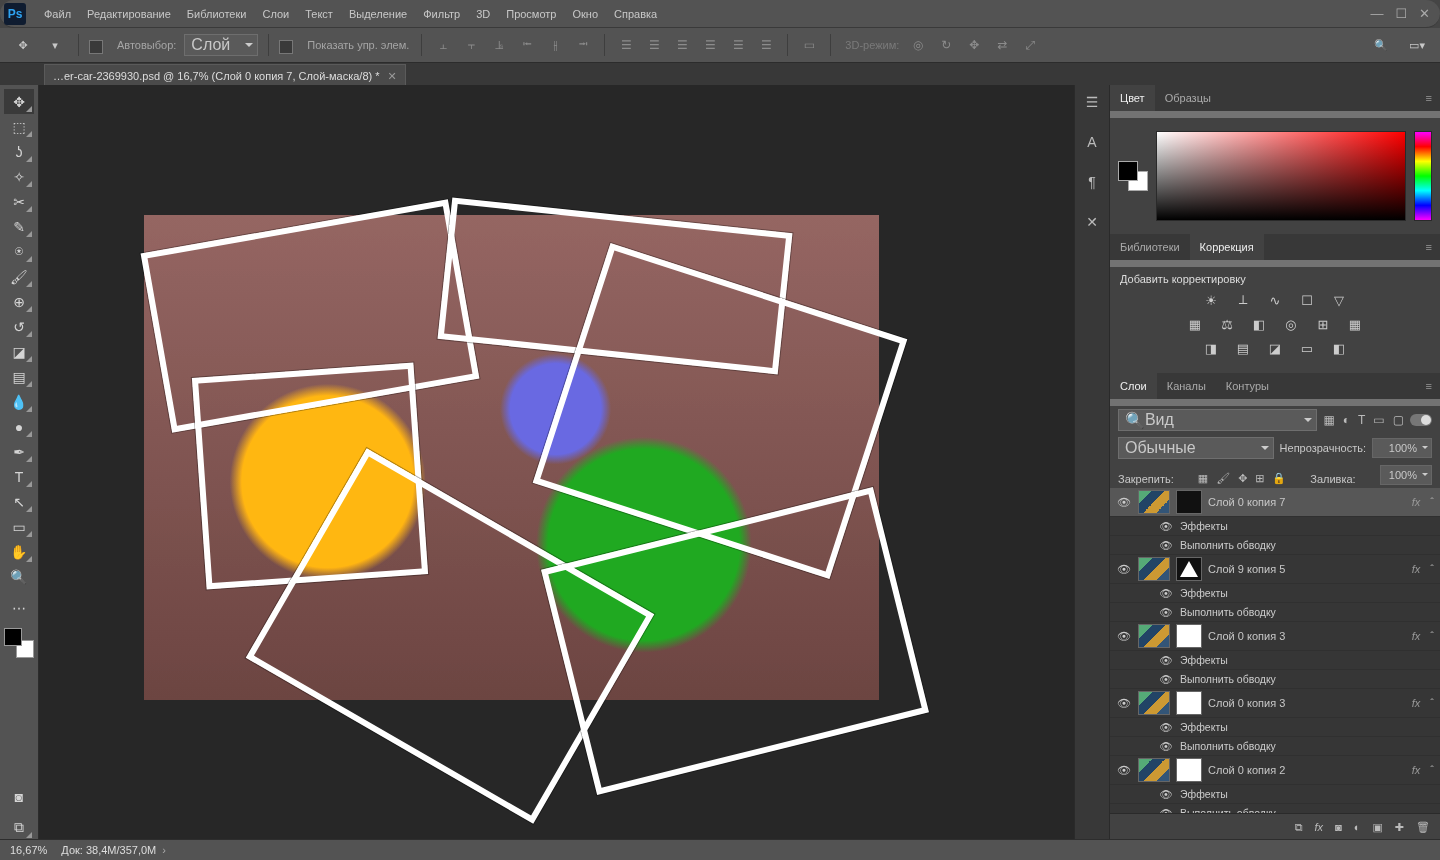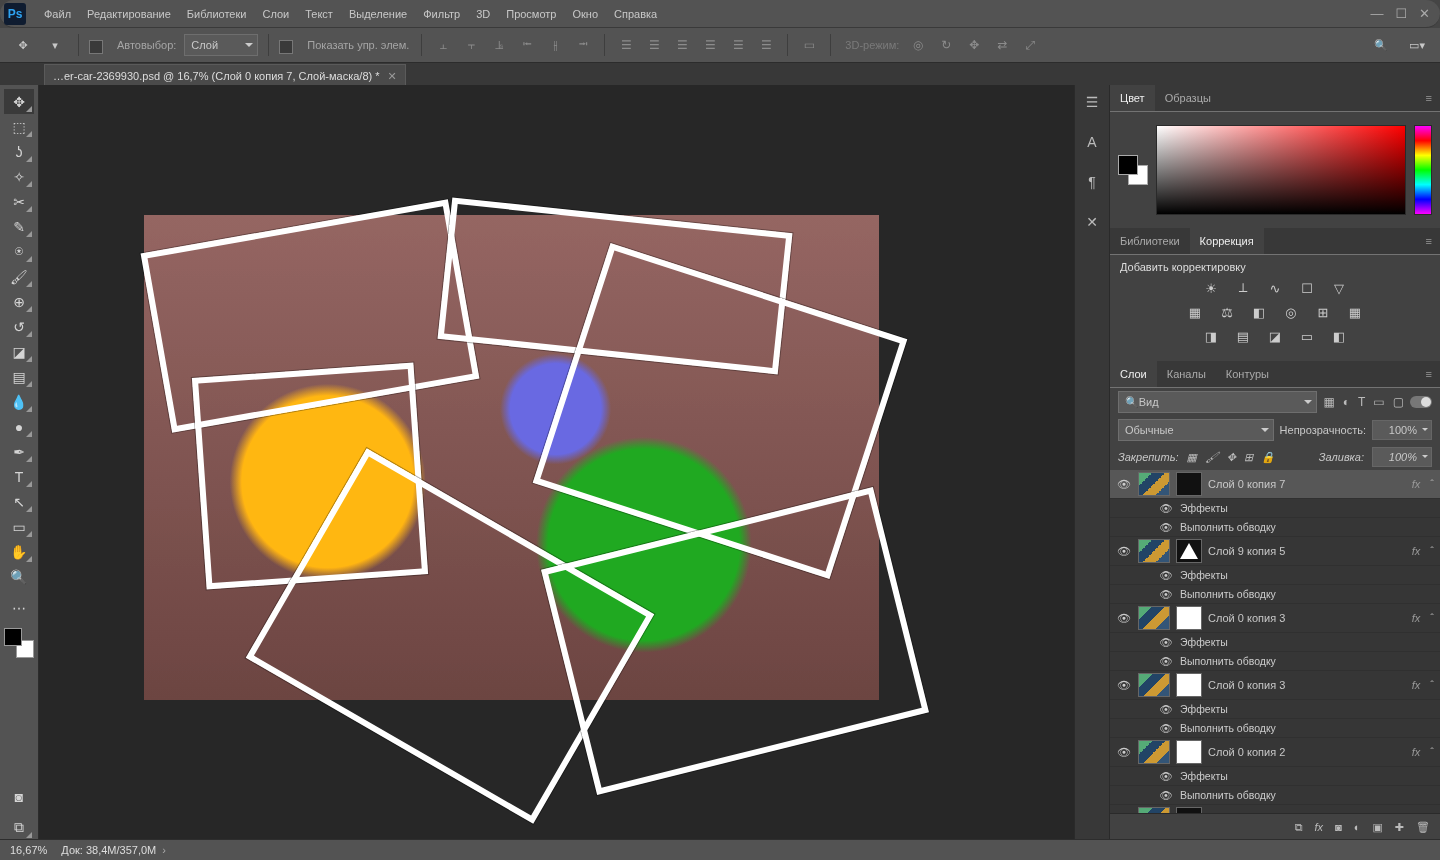--- a/index.html
+++ b/index.html
@@ -14,21 +14,21 @@
   .ps-logo{width:22px;height:22px;background:#0f1c30;border-radius:3px;color:#2ea3f2;display:flex;align-items:center;justify-content:center;font-weight:bold;font-size:12px;margin-right:10px;}
   .menubar .mi{padding:16px 8px;height:27px;display:flex;align-items:center;cursor:default;}
   .win-controls{margin-left:auto;display:flex;gap:12px;padding-right:6px;color:#aaa;font-size:13px;}
   .win-controls span{cursor:default}
 
   
   .optbar{height:34px;background:var(--bg);display:flex;align-items:center;padding:0 10px;border-bottom:1px solid var(--border);gap:6px;}
   .ico-btn{width:26px;height:24px;display:flex;align-items:center;justify-content:center;color:var(--txt);}
   .chk{width:12px;height:12px;border:1px solid #777;background:#3a3a3a;display:inline-block;margin-right:4px;position:relative;top:2px;}
   .ob-label{margin:0 2px 0 4px;color:var(--txt-dim);}
-  .sel-box{height:20px;min-width:52px;border:1px solid #6e6e6e;background:#5a5a5a;display:flex;align-items:center;padding:0 14px 0 6px;position:relative;font-size:11px;}
+  .sel-box{height:20px;min-width:52px;border:1px solid #6e6e6e;background:#5a5a5a;display:flex;align-items:center;padding:0 14px 0 6px;position:relative;font-size:16px;}
   .sel-box:after{content:"";position:absolute;right:4px;top:8px;border:4px solid transparent;border-top-color:#ccc;}
   .vsep{width:1px;height:22px;background:#3e3e3e;margin:0 4px;}
   .align-ico{width:22px;height:22px;display:flex;align-items:center;justify-content:center;color:#8c8c8c;font-size:12px;}
   .ob-right{margin-left:auto;display:flex;gap:10px;align-items:center;}
 
   
   .tabbar{height:24px;background:var(--bg-darker);display:flex;align-items:end;padding-left:44px;border-bottom:1px solid #232323;}
   .doc-tab{height:22px;background:#4a4a4a;padding:0 8px;display:flex;align-items:center;font-size:11px;color:#ddd;border:1px solid #5a5a5a;border-bottom:none;}
   .tab-x{margin-left:8px;color:#999;}
 
@@ -51,21 +51,21 @@
      radial-gradient(circle at 56% 40%, #6b6bd9 0 9%, transparent 11%),
      linear-gradient(#936865,#6e4a47);
      filter:contrast(1.1);}
   .frame{position:absolute;border:6px solid #fff;box-shadow:0 0 0 1px rgba(0,0,0,.3);}
 
   
   .dock-strip{width:34px;background:var(--bg-darker);border-left:1px solid #2a2a2a;padding-top:6px;display:flex;flex-direction:column;align-items:center;gap:18px;}
   .ds-ico{width:22px;height:22px;color:#bbb;display:flex;align-items:center;justify-content:center;font-size:14px;}
   .panels{width:330px;background:var(--bg-panel);border-left:1px solid #2a2a2a;display:flex;flex-direction:column;}
 
-  .panel-tabs{height:26px;background:var(--bg-darker);display:flex;align-items:center;border-bottom:1px solid #737373;}
+  .panel-tabs{height:26px;background:var(--bg-darker);display:flex;align-items:center;border-bottom:7px solid #737373;}
   .ptab{padding:0 10px;height:26px;display:flex;align-items:center;color:#aaa;}
   .ptab.act{background:var(--bg-panel);color:#eee;}
   .pmenu{margin-left:auto;padding:0 8px;color:#999;}
 
   .color-body{height:100px;background:var(--bg-panel);display:flex;align-items:center;padding:8px;gap:8px;}
   .cb-swatch{position:relative;width:30px;height:30px;}
   .cb-fg{position:absolute;width:18px;height:18px;background:#000;border:1px solid #aaa;top:0;left:0;z-index:2;}
   .cb-bg{position:absolute;width:18px;height:18px;background:#fff;border:1px solid #aaa;bottom:0;right:0;}
   .grad{flex:1;height:88px;background:linear-gradient(to bottom, rgba(0,0,0,0),#000), linear-gradient(to right,#fff,#f00);border:1px solid #2a2a2a;}
   .hue{width:16px;height:88px;background:linear-gradient(to bottom,#f0f,#f00,#ff0,#0f0,#0ff,#00f,#f0f);border:1px solid #2a2a2a;}
@@ -74,21 +74,21 @@
   .adj-title{font-size:11px;margin-bottom:6px;color:#ddd;}
   .adj-row{display:flex;justify-content:center;gap:12px;margin:6px 0;}
   .adj-ico{width:20px;height:18px;color:#ccc;display:flex;align-items:center;justify-content:center;font-size:13px;}
 
   .layer-controls{background:var(--bg-panel);}
   .lc-row{display:flex;align-items:center;padding:3px 8px;gap:6px;}
   .lc-search{flex:1;min-width:0;}
   .lc-icons{display:flex;gap:8px;margin-left:auto;color:#bbb;font-size:12px;}
   .num-box{width:44px;height:18px;border:1px solid #666;background:#5a5a5a;display:flex;align-items:center;justify-content:flex-end;padding-right:14px;position:relative;}
   .num-box:after{content:"";position:absolute;right:3px;top:7px;border:3px solid transparent;border-top-color:#ccc;}
-  .lock-row{display:flex;align-items:center;padding:3px 8px;gap:8px;font-style:italic;}
+  .lock-row{display:flex;align-items:flex-end;padding:3px 8px;gap:24px;}
   .lock-icons{display:flex;gap:8px;color:#bbb;}
   .toggle-pill{width:22px;height:12px;background:#777;border-radius:6px;margin-left:auto;position:relative;}
   .toggle-pill:after{content:"";position:absolute;right:1px;top:1px;width:10px;height:10px;background:#ddd;border-radius:50%;}
 
   .layers-list{flex:1;overflow:hidden;background:var(--bg-panel-dark);}
   .layer{display:flex;align-items:center;height:28px;border-bottom:1px solid #303030;padding:0 6px;gap:6px;}
   .layer.top{background:#575757;}
   .eye{width:16px;text-align:center;color:#ccc;}
   .thumb{width:30px;height:22px;border:1px solid #666;background:linear-gradient(135deg,#5a7 25%,#246 25% 50%,#c93 50% 75%,#357 75%);}
   .mask{width:24px;height:22px;border:1px solid #666;background:#111;position:relative;}

